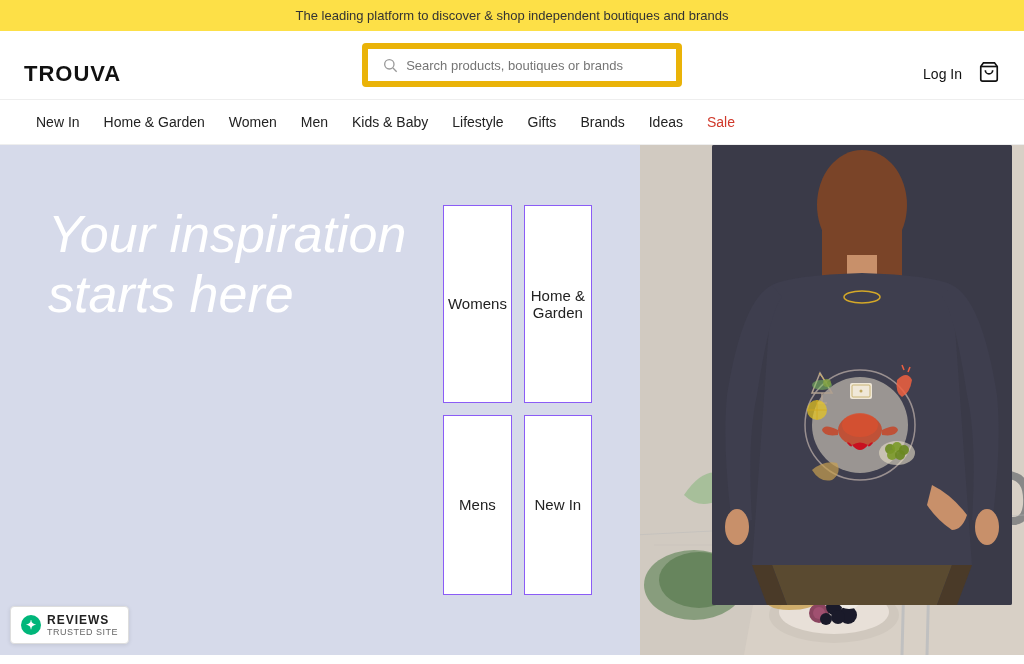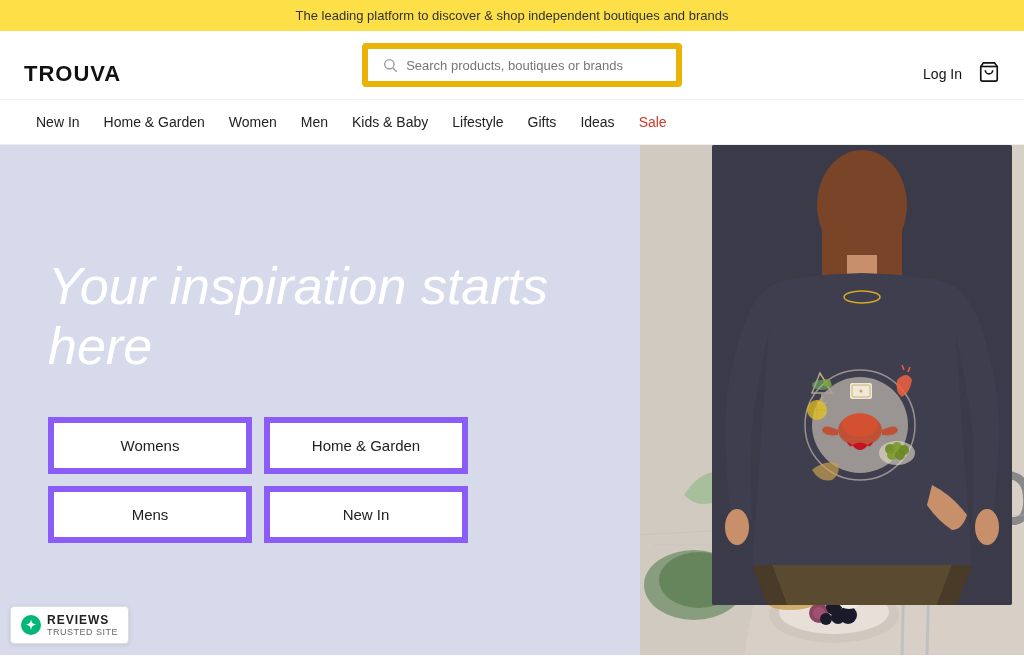--- a/index.html
+++ b/index.html
@@ -102,41 +102,41 @@
       height: 510px;
       position: relative;
     }
 
     
     .hero-left {
       width: 640px;
       background-color: #d6daea;
       position: relative;
       display: flex;
-      flex-direction: column;
+      flex-direction: row;
       justify-content: center;
       padding: 60px 48px;
     }
     .hero-title {
       font-size: 52px;
       font-weight: 400;
       color: #fff;
       line-height: 1.15;
       margin-bottom: 40px;
       font-style: italic;
     }
     .hero-buttons {
       display: grid;
       grid-template-columns: 1fr 1fr;
       gap: 12px;
       max-width: 420px;
     }
     .hero-btn {
       background: #fff;
-      border: 6px solid #8b5cf6;
+      border: 1px solid #8b5cf6;
       padding: 14px 0;
       font-size: 15px;
       color: #222;
       cursor: pointer;
       text-align: center;
     }
 
     
     .hero-right {
       flex: 1;
@@ -254,20 +254,21 @@
 </header>
 
 <nav class="nav">
   <a class="nav-item">New In</a>
   <a class="nav-item">Home &amp; Garden</a>
   <a class="nav-item">Women</a>
   <a class="nav-item">Men</a>
   <a class="nav-item">Kids &amp; Baby</a>
   <a class="nav-item">Lifestyle</a>
   <a class="nav-item">Gifts</a>
+  <a class="nav-item">Brands</a>
   <a class="nav-item">Ideas</a>
   <a class="nav-item sale">Sale</a>
 </nav>
 
 <section class="hero">
 
   <div class="hero-left">
     <h1 class="hero-title">Your inspiration starts here</h1>
 
     <div class="hero-buttons">

